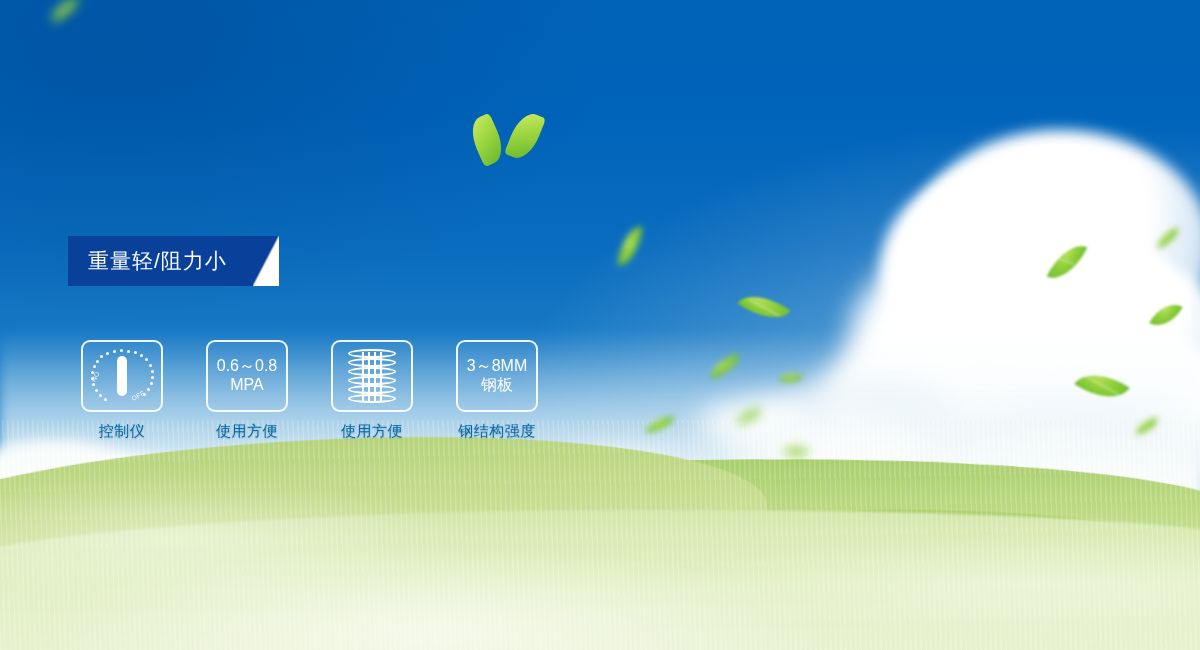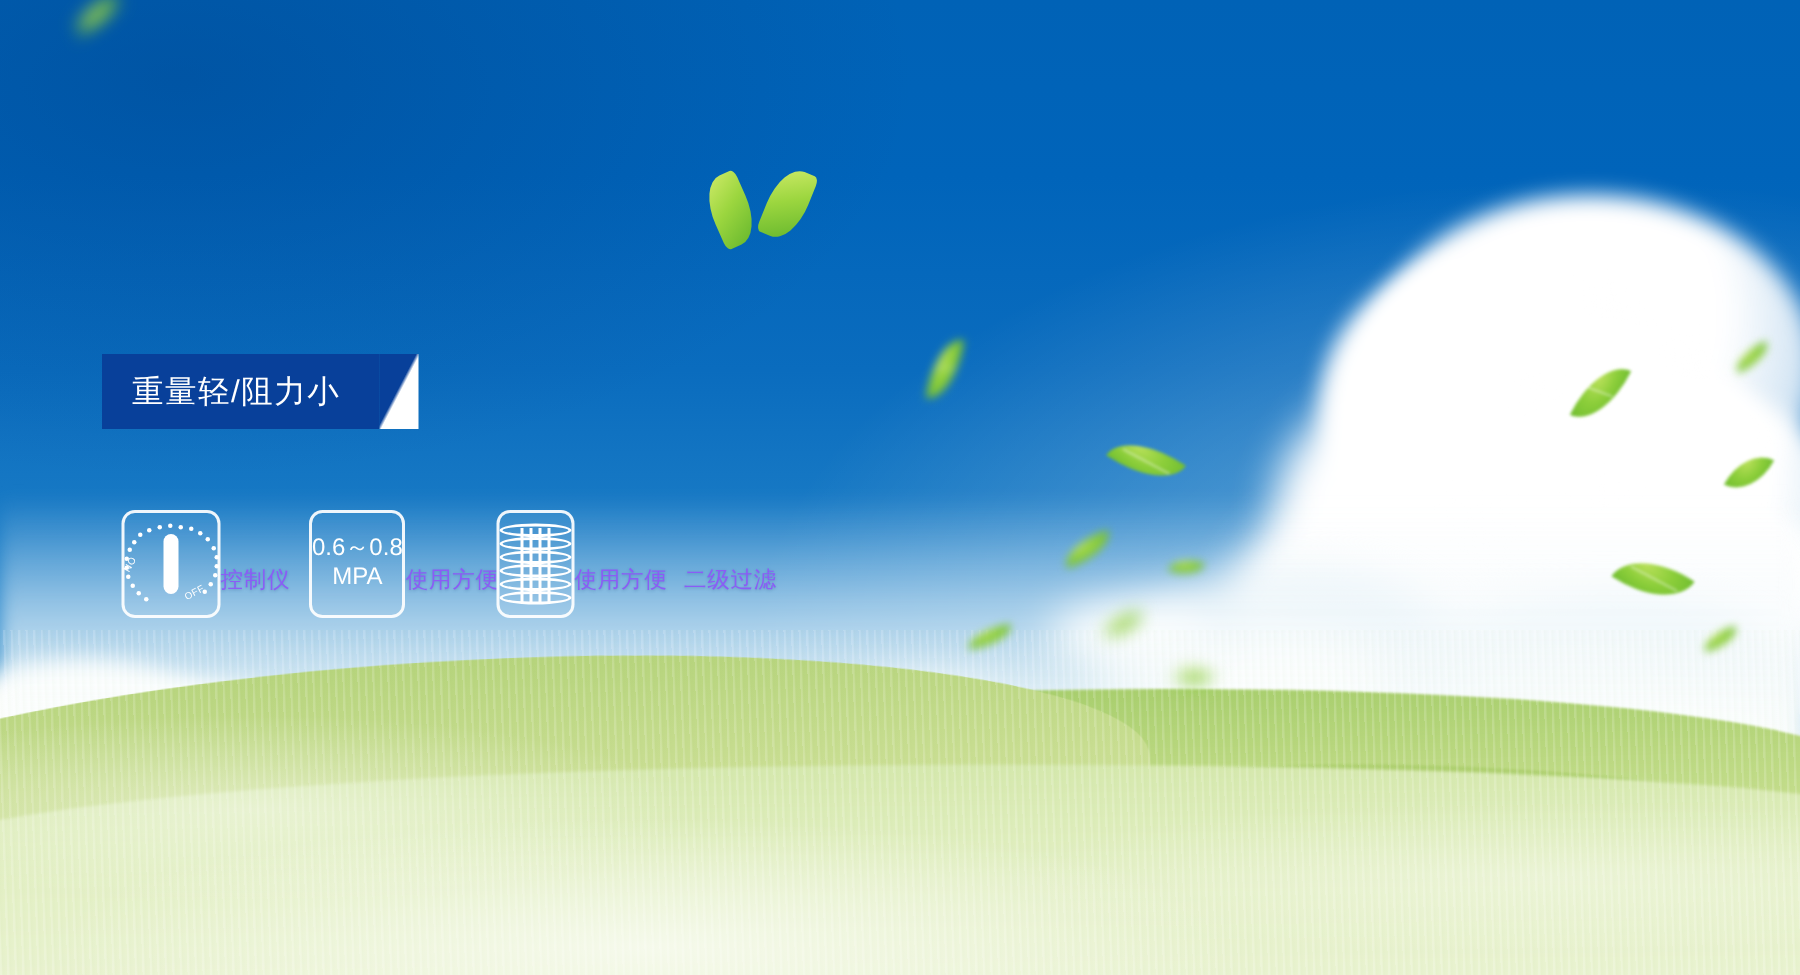--- a/index.html
+++ b/index.html
@@ -167,32 +167,32 @@
     color: #0a56b0;
     font-size: 21px;
     letter-spacing: 1px;
     padding: 0 18px 0 4px;
     display: flex; align-items: center;
     white-space: nowrap;
   }
 
   
   .features { position:absolute; left:81px; top:340px; display:flex; gap:43px; }
-  .feature { width: 82px; display:flex; flex-direction:row; align-items:center; }
+  .feature { width: 82px; display:flex; flex-direction:column; align-items:center; }
   .feature-box {
     width: 82px; height: 72px;
     border: 2px solid rgba(255,255,255,.92);
     border-radius: 9px;
     box-sizing: border-box;
     display:flex; align-items:center; justify-content:center;
     background: rgba(255,255,255,.045);
   }
   .feature-label {
-    margin-top: 20px;
-    color: #8b5cf6;
+    margin-top: 10px;
+    color: #0369a1;
     font-size: 15px;
     letter-spacing: .5px;
     white-space: nowrap;
     text-shadow: 0 1px 2px rgba(0,50,110,.25);
   }
   .box-text {
     color:#ffffff; font-size:16px; line-height:1.18; text-align:center; white-space:nowrap;
   }
 
   
@@ -399,18 +399,24 @@
           <div class="bar" style="left:14px;"></div>
           <div class="bar" style="left:20px;"></div>
           <div class="bar" style="left:26px;"></div>
           <div class="bar" style="left:32px;"></div>
         </div>
       </div>
       <div class="feature-label">使用方便</div>
     </div>
 
     <div class="feature">
-      <div class="feature-label">二级过滤</div>
+      <div class="feature-box">
+        <div class="box-text">
+          <div>3～8MM</div>
+          <div>钢板</div>
+        </div>
+      </div>
+      <div class="feature-label">钢结构强度</div>
     </div>
 
 
   </div>
 </div>
 
 </body></html>

